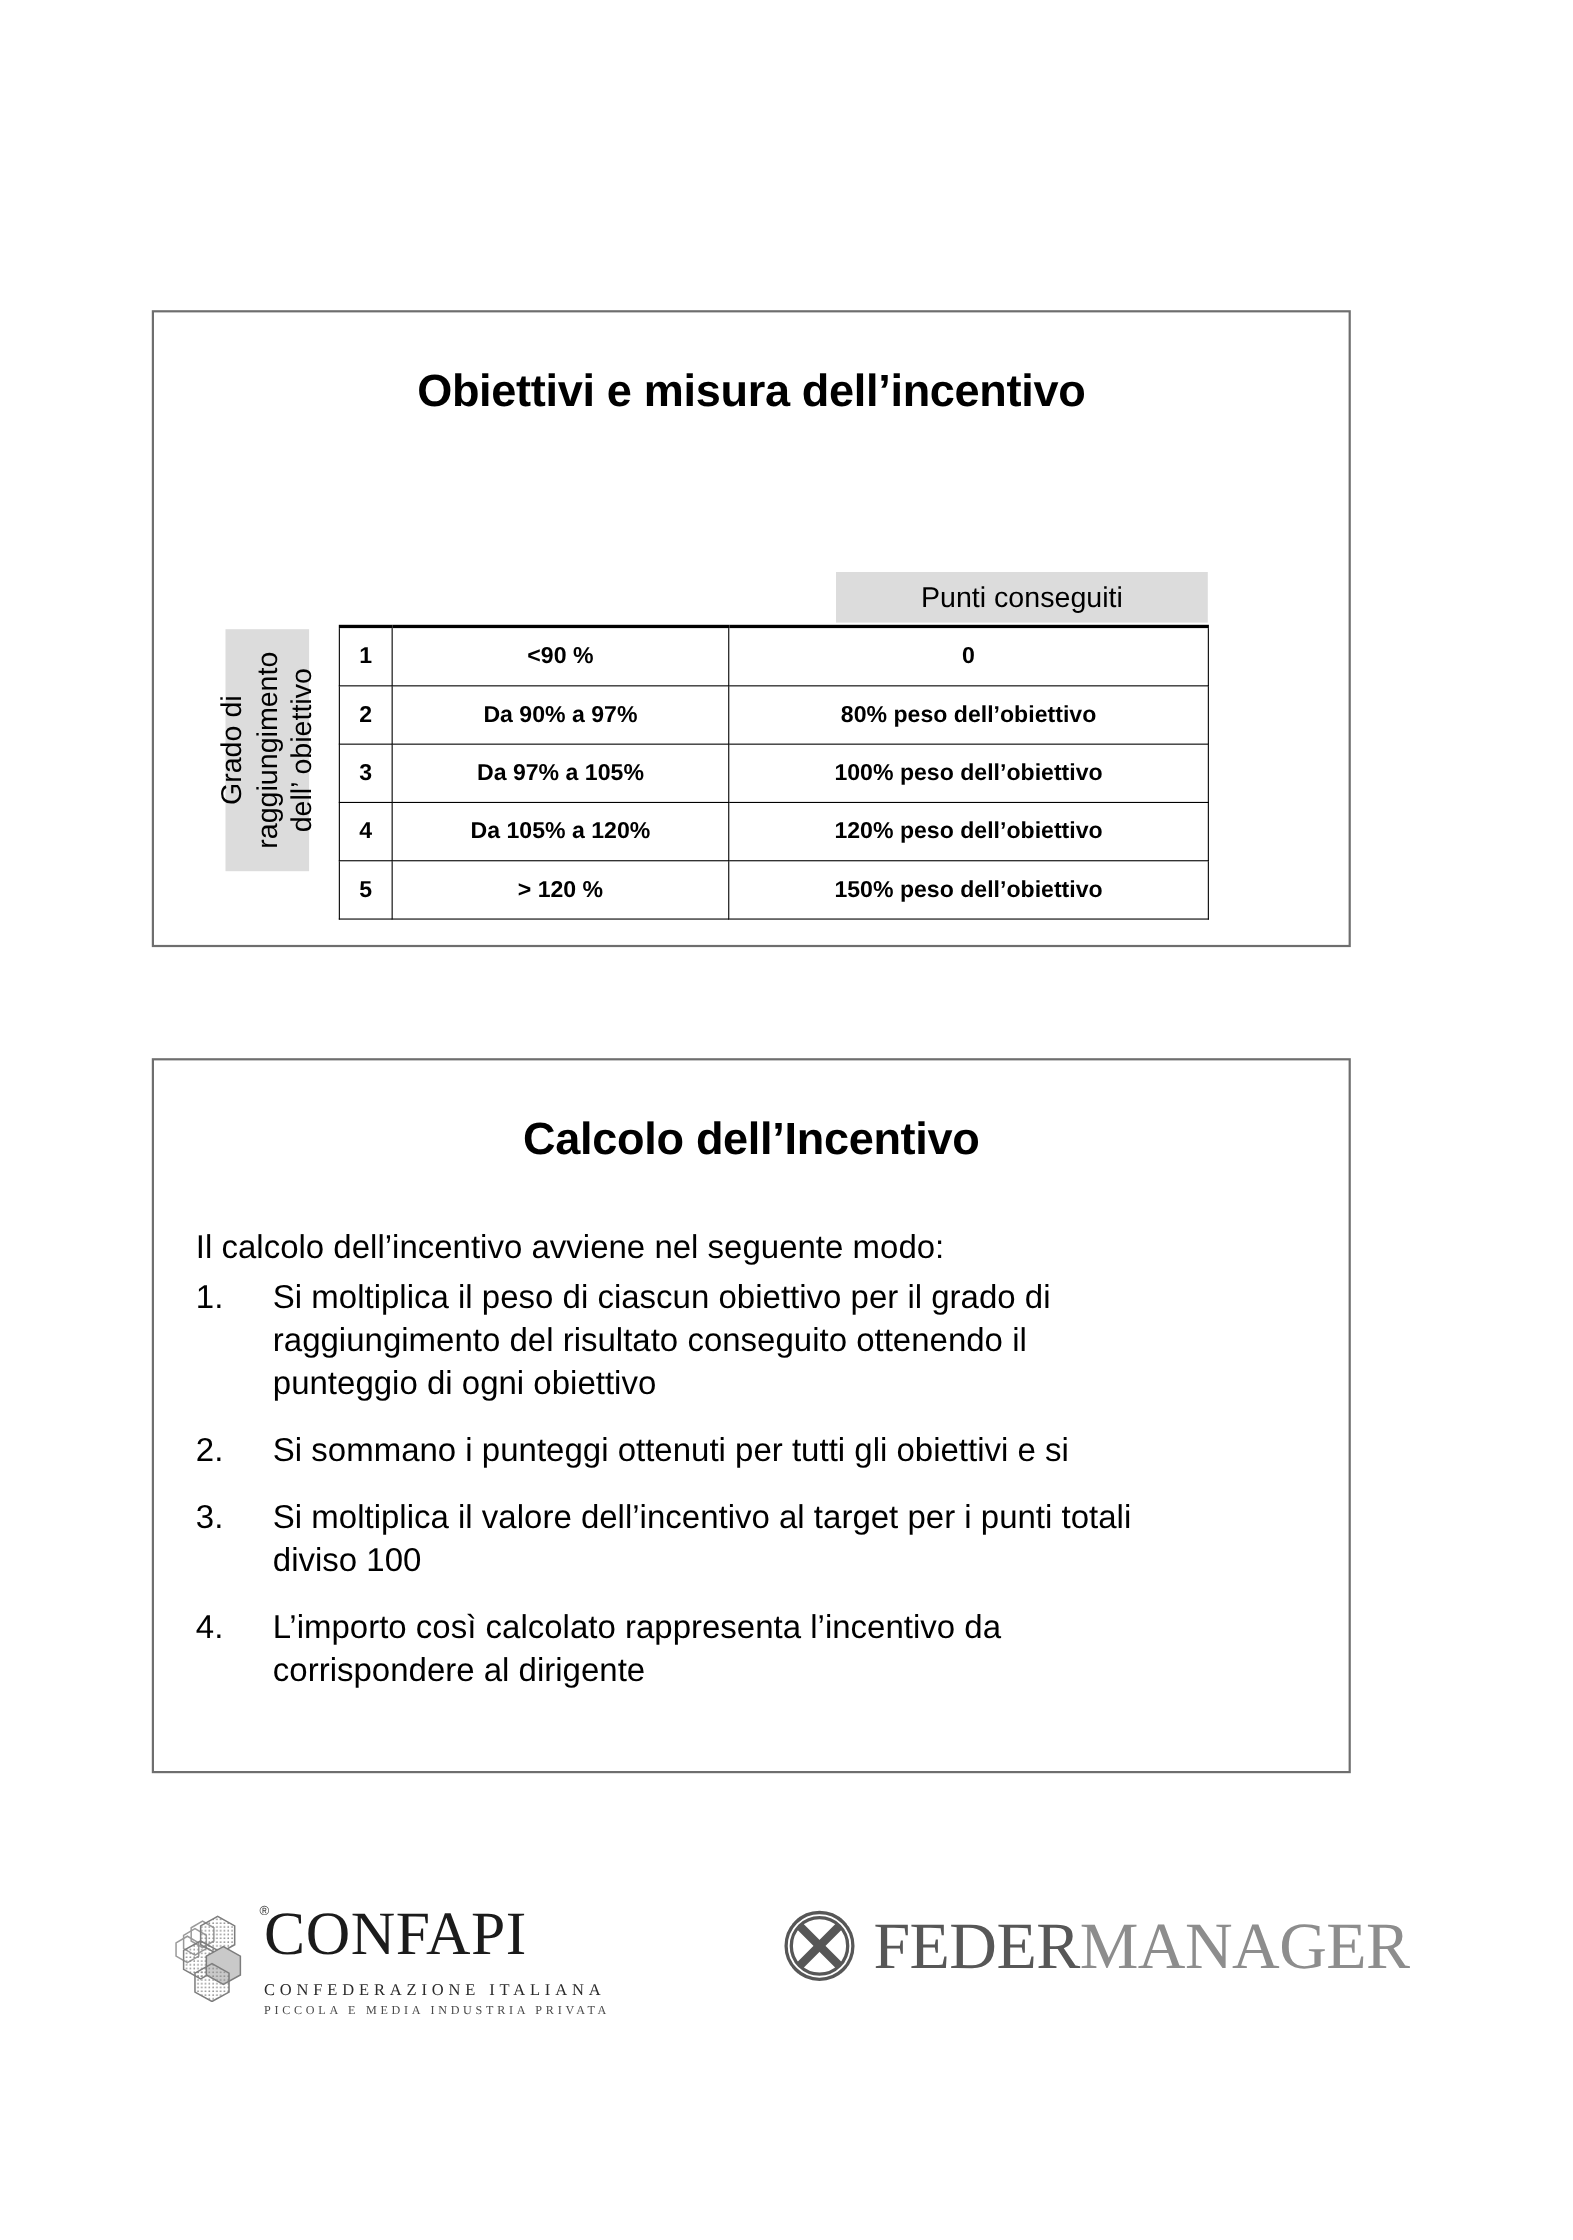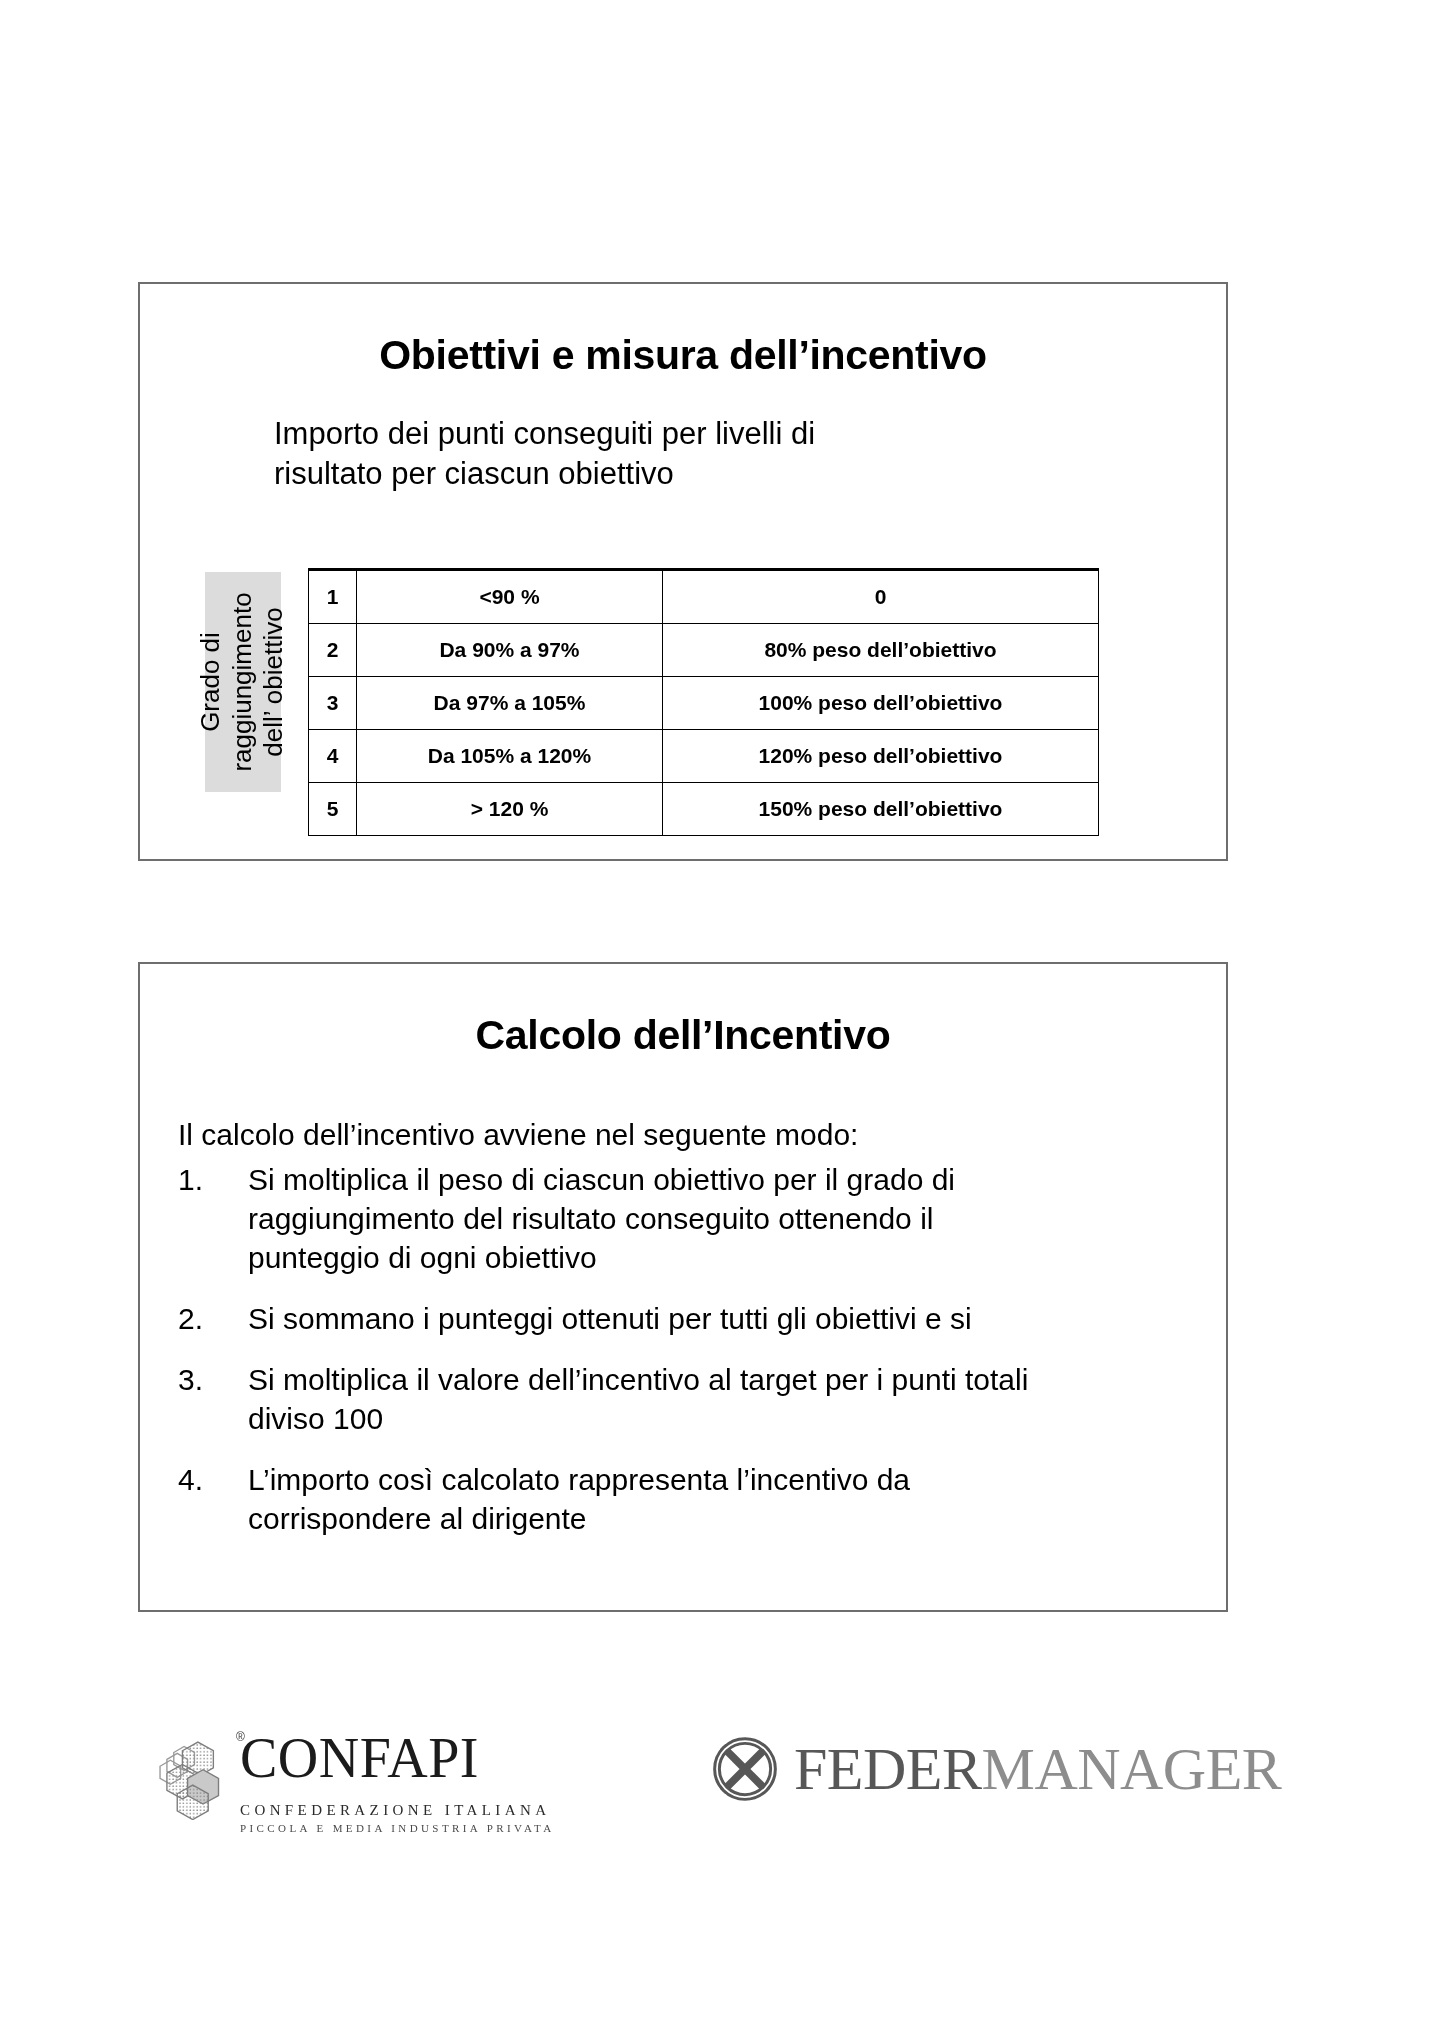--- a/index.html
+++ b/index.html
@@ -263,25 +263,22 @@
 </style>
 </head>
 <body>
 
 <div class="page">
 
   <section class="slide" id="slide-objectives">
 
     <h1 class="slide-title">Obiettivi e misura dell’incentivo</h1>
 
-    <div class="intro-text">
-      <span class="line">Importo dei punti conseguiti per livelli di</span>
-      <span class="line">risultato per ciascun obiettivo</span>
-    </div>
-
+
+    <div class="points-header">Punti conseguiti</div>
 
     <div class="side-label">
       <div class="side-label-inner">
         <span class="l">Grado di</span>
         <span class="l">raggiungimento</span>
         <span class="l">dell’ obiettivo</span>
       </div>
     </div>
 
     <table class="score-table">

